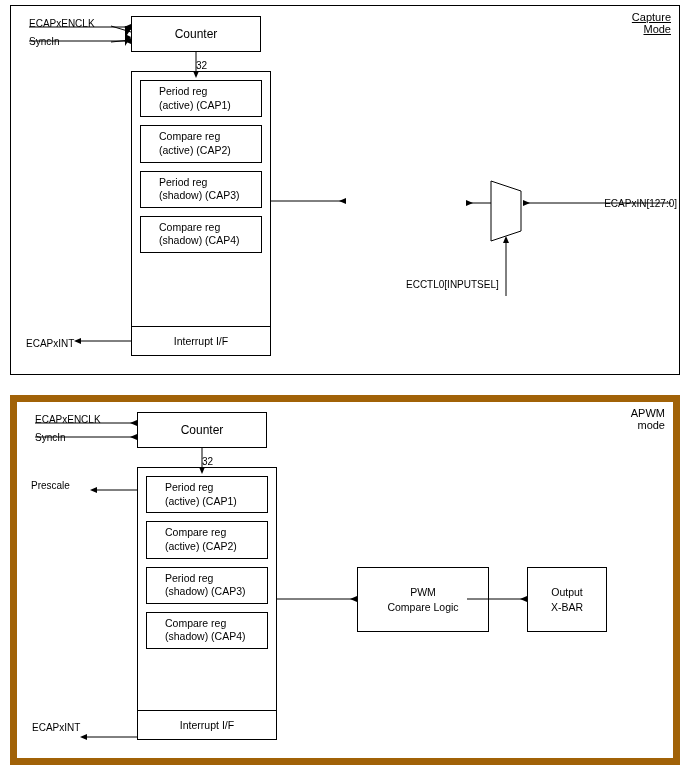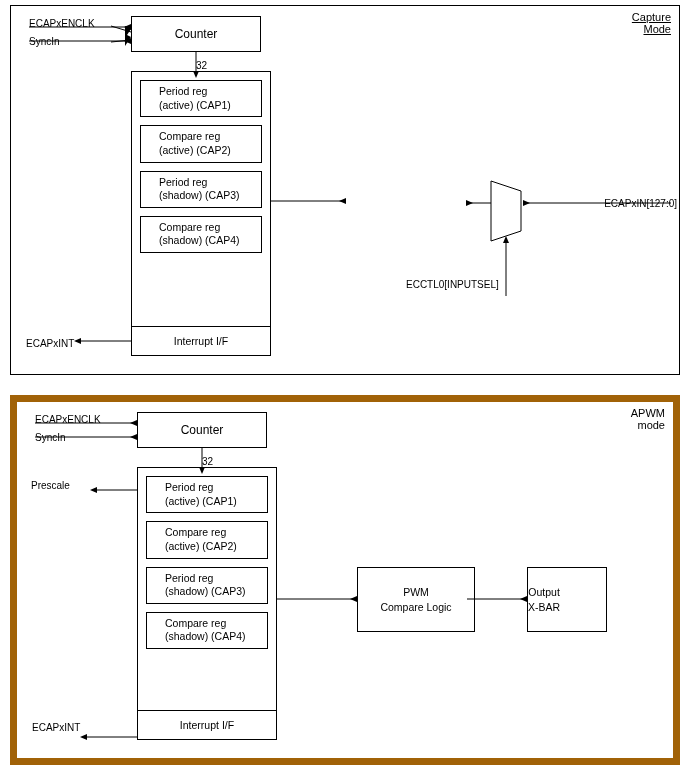--- a/index.html
+++ b/index.html
@@ -149,21 +149,21 @@
       height: 260px;
       border: 1px solid #000;
       background: #fff;
     }
 
     
     .pwm-block {
       position: absolute;
       top: 165px;
       left: 340px;
-      width: 118px;
+      width: 132px;
       height: 65px;
       border: 1px solid #000;
       display: flex;
       align-items: center;
       justify-content: center;
       text-align: center;
       font-size: 10.5px;
       line-height: 1.4;
       background: #fff;
     }
@@ -171,20 +171,21 @@
     
     .xbar-block {
       position: absolute;
       top: 165px;
       left: 510px;
       width: 80px;
       height: 65px;
       border: 1px solid #000;
       display: flex;
       align-items: center;
+      justify-content: center;
       text-align: center;
       font-size: 10.5px;
       line-height: 1.4;
       background: #fff;
     }
 
     
     .interrupt-block-bottom {
       position: absolute;
       bottom: 18px;

